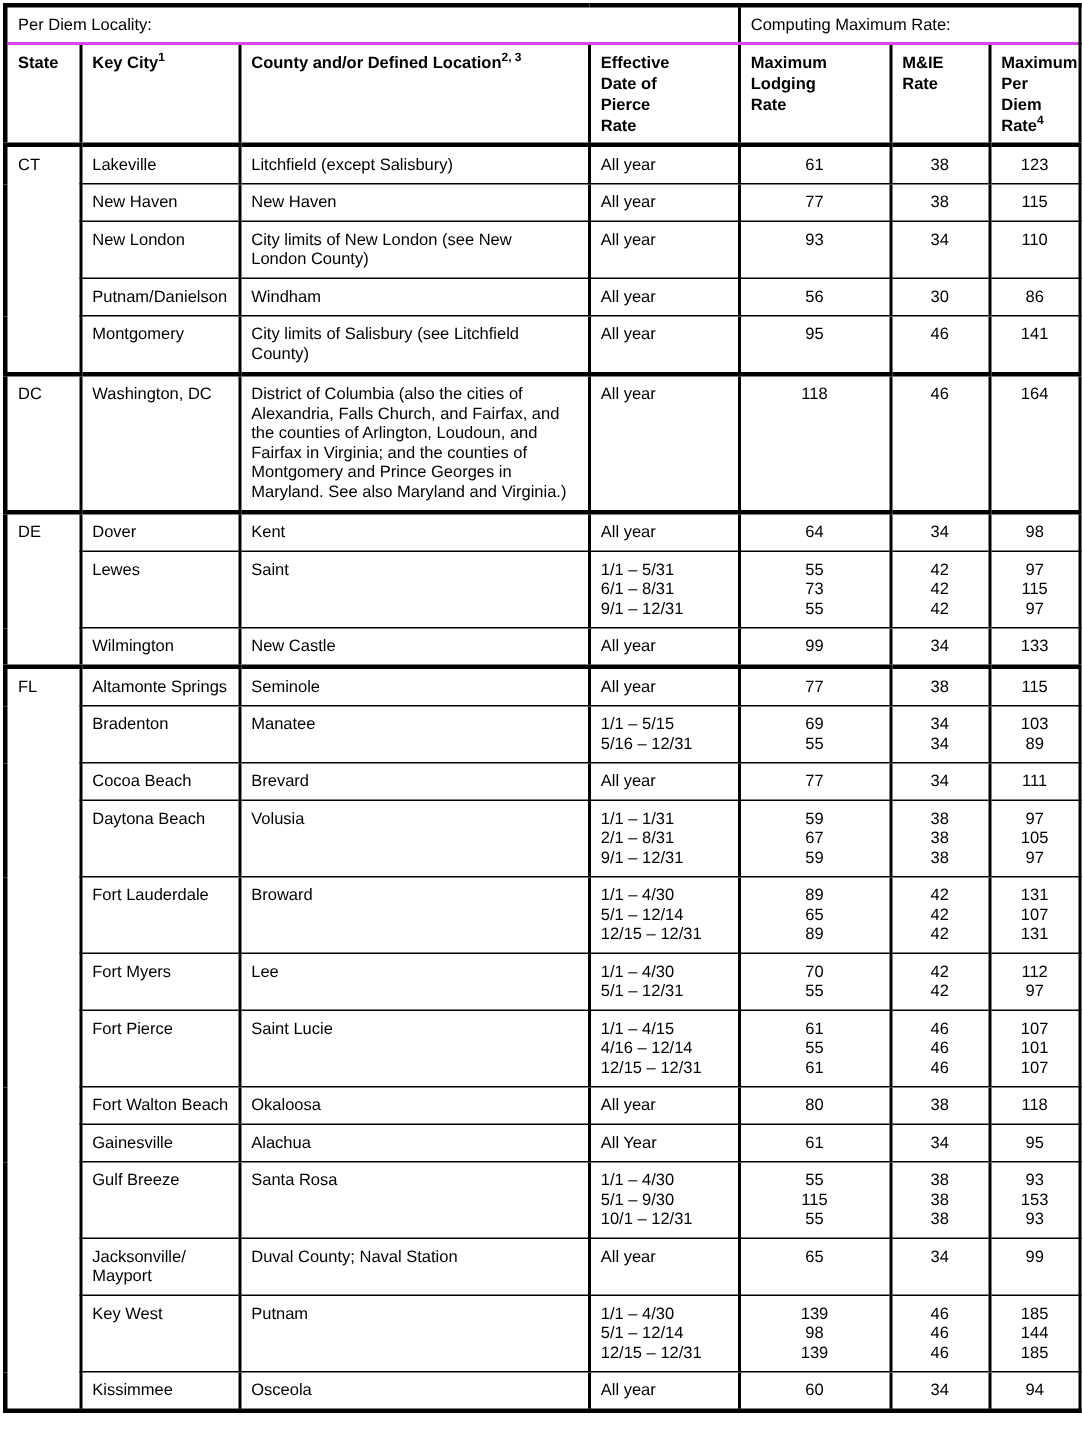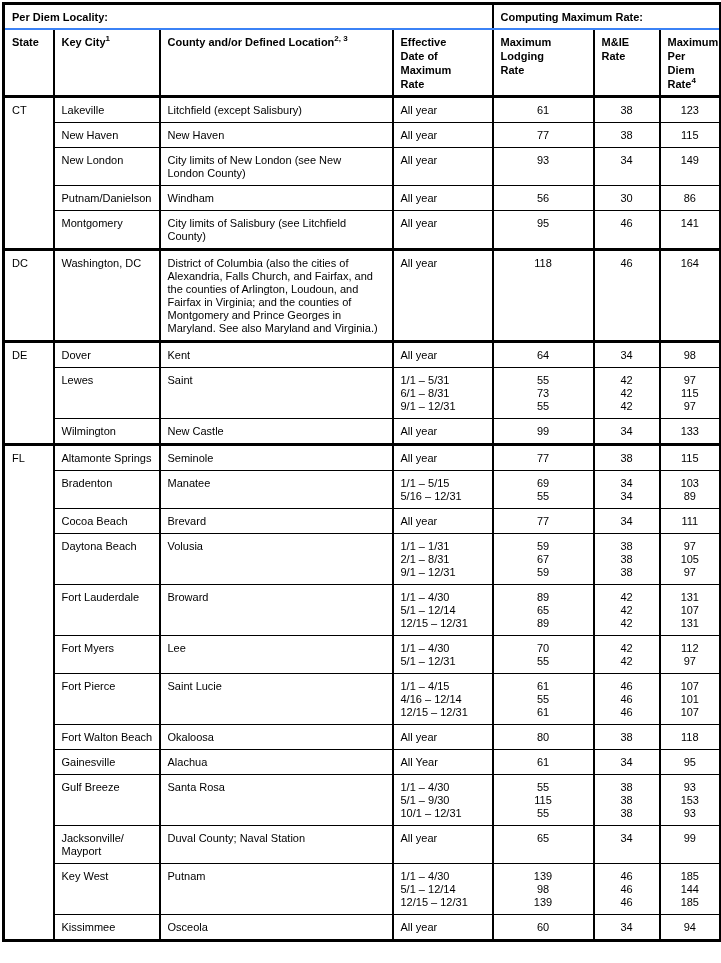--- a/index.html
+++ b/index.html
@@ -30,24 +30,24 @@
     border-left: 2px solid #000;
     border-right: 2px solid #000;
     vertical-align: top;
     font-size: 11px;
     text-align: left;
     white-space: pre-line;
     overflow: hidden;
   }
   
   tr.section-row th {
-    font-weight: bold;
+    font-weight: normal;
     line-height: 14px;
     padding: 5px 6px 4px 7px;
-    border-bottom: 2px solid #3b82f6;
+    border-bottom: 2px solid #d946ef;
   }
   
   tr.cols-row th {
     font-weight: bold;
     line-height: 14px;
     padding: 5px 4px 4px 7px;
     border-bottom: 3px solid #000;
     height: 56px;
   }
   sup { font-size: 8px; line-height: 0; }
@@ -79,21 +79,21 @@
     <tr class="section-row">
       <th colspan="4">Per Diem Locality:</th>
       <th colspan="3">Computing Maximum Rate:</th>
     </tr>
     <tr class="cols-row">
       <th><span>State</span><sup></sup></th>
       <th><span>Key City</span><sup>1</sup></th>
       <th><span>County and/or Defined Location</span><sup>2, 3</sup></th>
       <th><span>Effective
 Date of
-Maximum
+Pierce
 Rate</span><sup></sup></th>
       <th><span>Maximum
 Lodging
 Rate</span><sup></sup></th>
       <th><span>M&amp;IE
 Rate</span><sup></sup></th>
       <th><span>Maximum
 Per Diem
 Rate</span><sup>4</sup></th>
     </tr>
@@ -116,21 +116,21 @@
         <td class="col-num">38</td>
         <td class="col-num">115</td>
       </tr>
       <tr>
         <td>New London</td>
         <td>City limits of New London (see New
 London County)</td>
         <td>All year</td>
         <td class="col-num">93</td>
         <td class="col-num">34</td>
-        <td class="col-num">149</td>
+        <td class="col-num">110</td>
       </tr>
       <tr>
         <td>Putnam/Danielson</td>
         <td>Windham</td>
         <td>All year</td>
         <td class="col-num">56</td>
         <td class="col-num">30</td>
         <td class="col-num">86</td>
       </tr>
       <tr>

